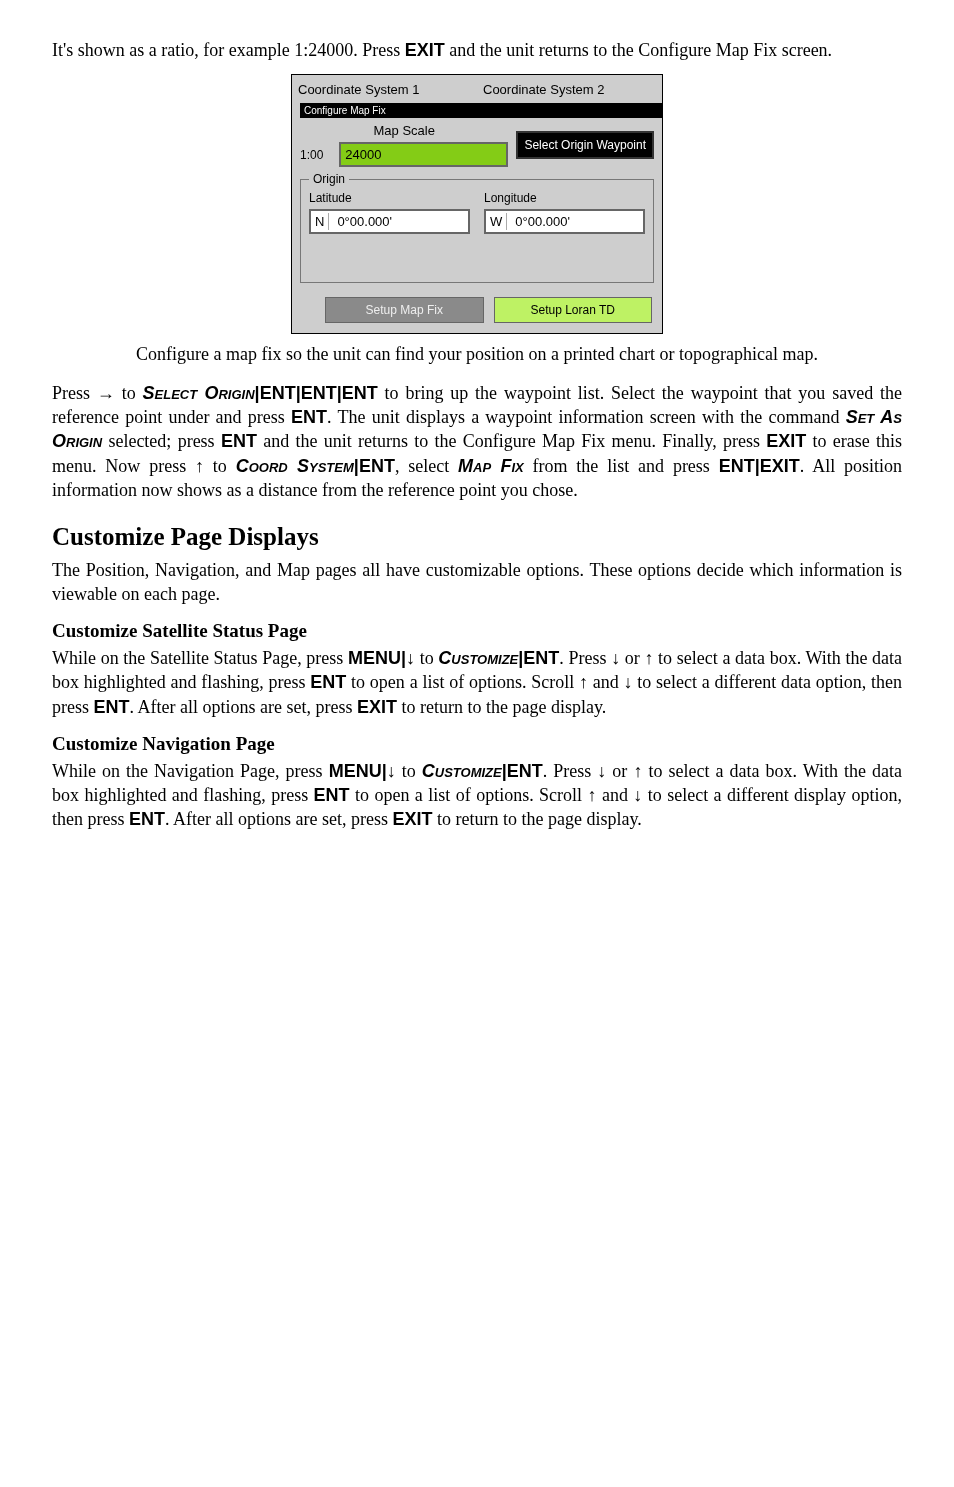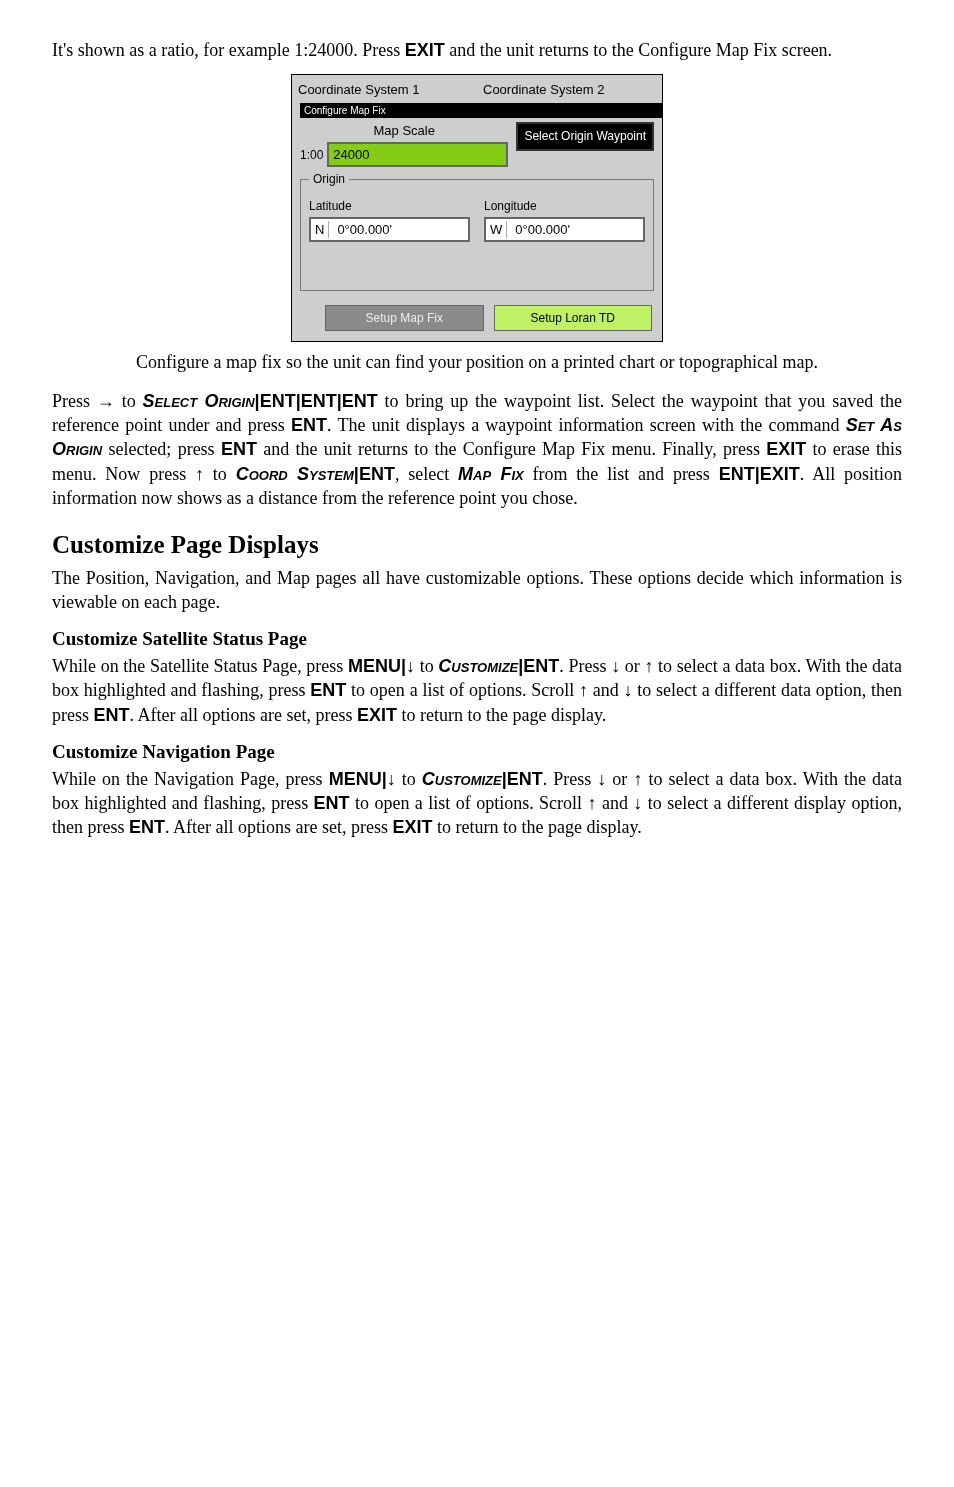--- a/index.html
+++ b/index.html
@@ -53,37 +53,37 @@
   .section-band {
     background: #000;
     color: #fff;
     font-size: 10px;
     padding: 1px 4px;
     margin: 2px 0 0 8px;
     font-family: Arial, Helvetica, sans-serif;
   }
   .scale-row {
     display: flex;
-    align-items: flex-start;
+    align-items: center;
     gap: 8px;
     padding: 4px 8px 8px 8px;
   }
   .scale-left {
     display: flex;
     flex-direction: column;
     flex: 1;
   }
   .scale-lbl {
     text-align: center;
     padding-bottom: 2px;
   }
   .scale-input-row {
     display: flex;
     align-items: center;
-    gap: 4px;
+    gap: 16px;
   }
   .scale-input-row .ratio {
     font-size: 12px;
   }
   .scale-input {
     border: 2px solid #666;
     background: #84cc16;
     padding: 2px 4px;
     flex: 1;
   }
@@ -105,21 +105,21 @@
     position: absolute;
     top: -9px;
     left: 8px;
     background: #cecece;
     padding: 0 4px;
     font-size: 12px;
   }
   .llrow {
     display: flex;
     gap: 14px;
-    margin-top: 14px;
+    margin-top: 6px;
   }
   .llcol {
     flex: 1;
   }
   .llcol .lbl {
     font-size: 12px;
     padding-bottom: 2px;
     display: block;
   }
   .llinput {

